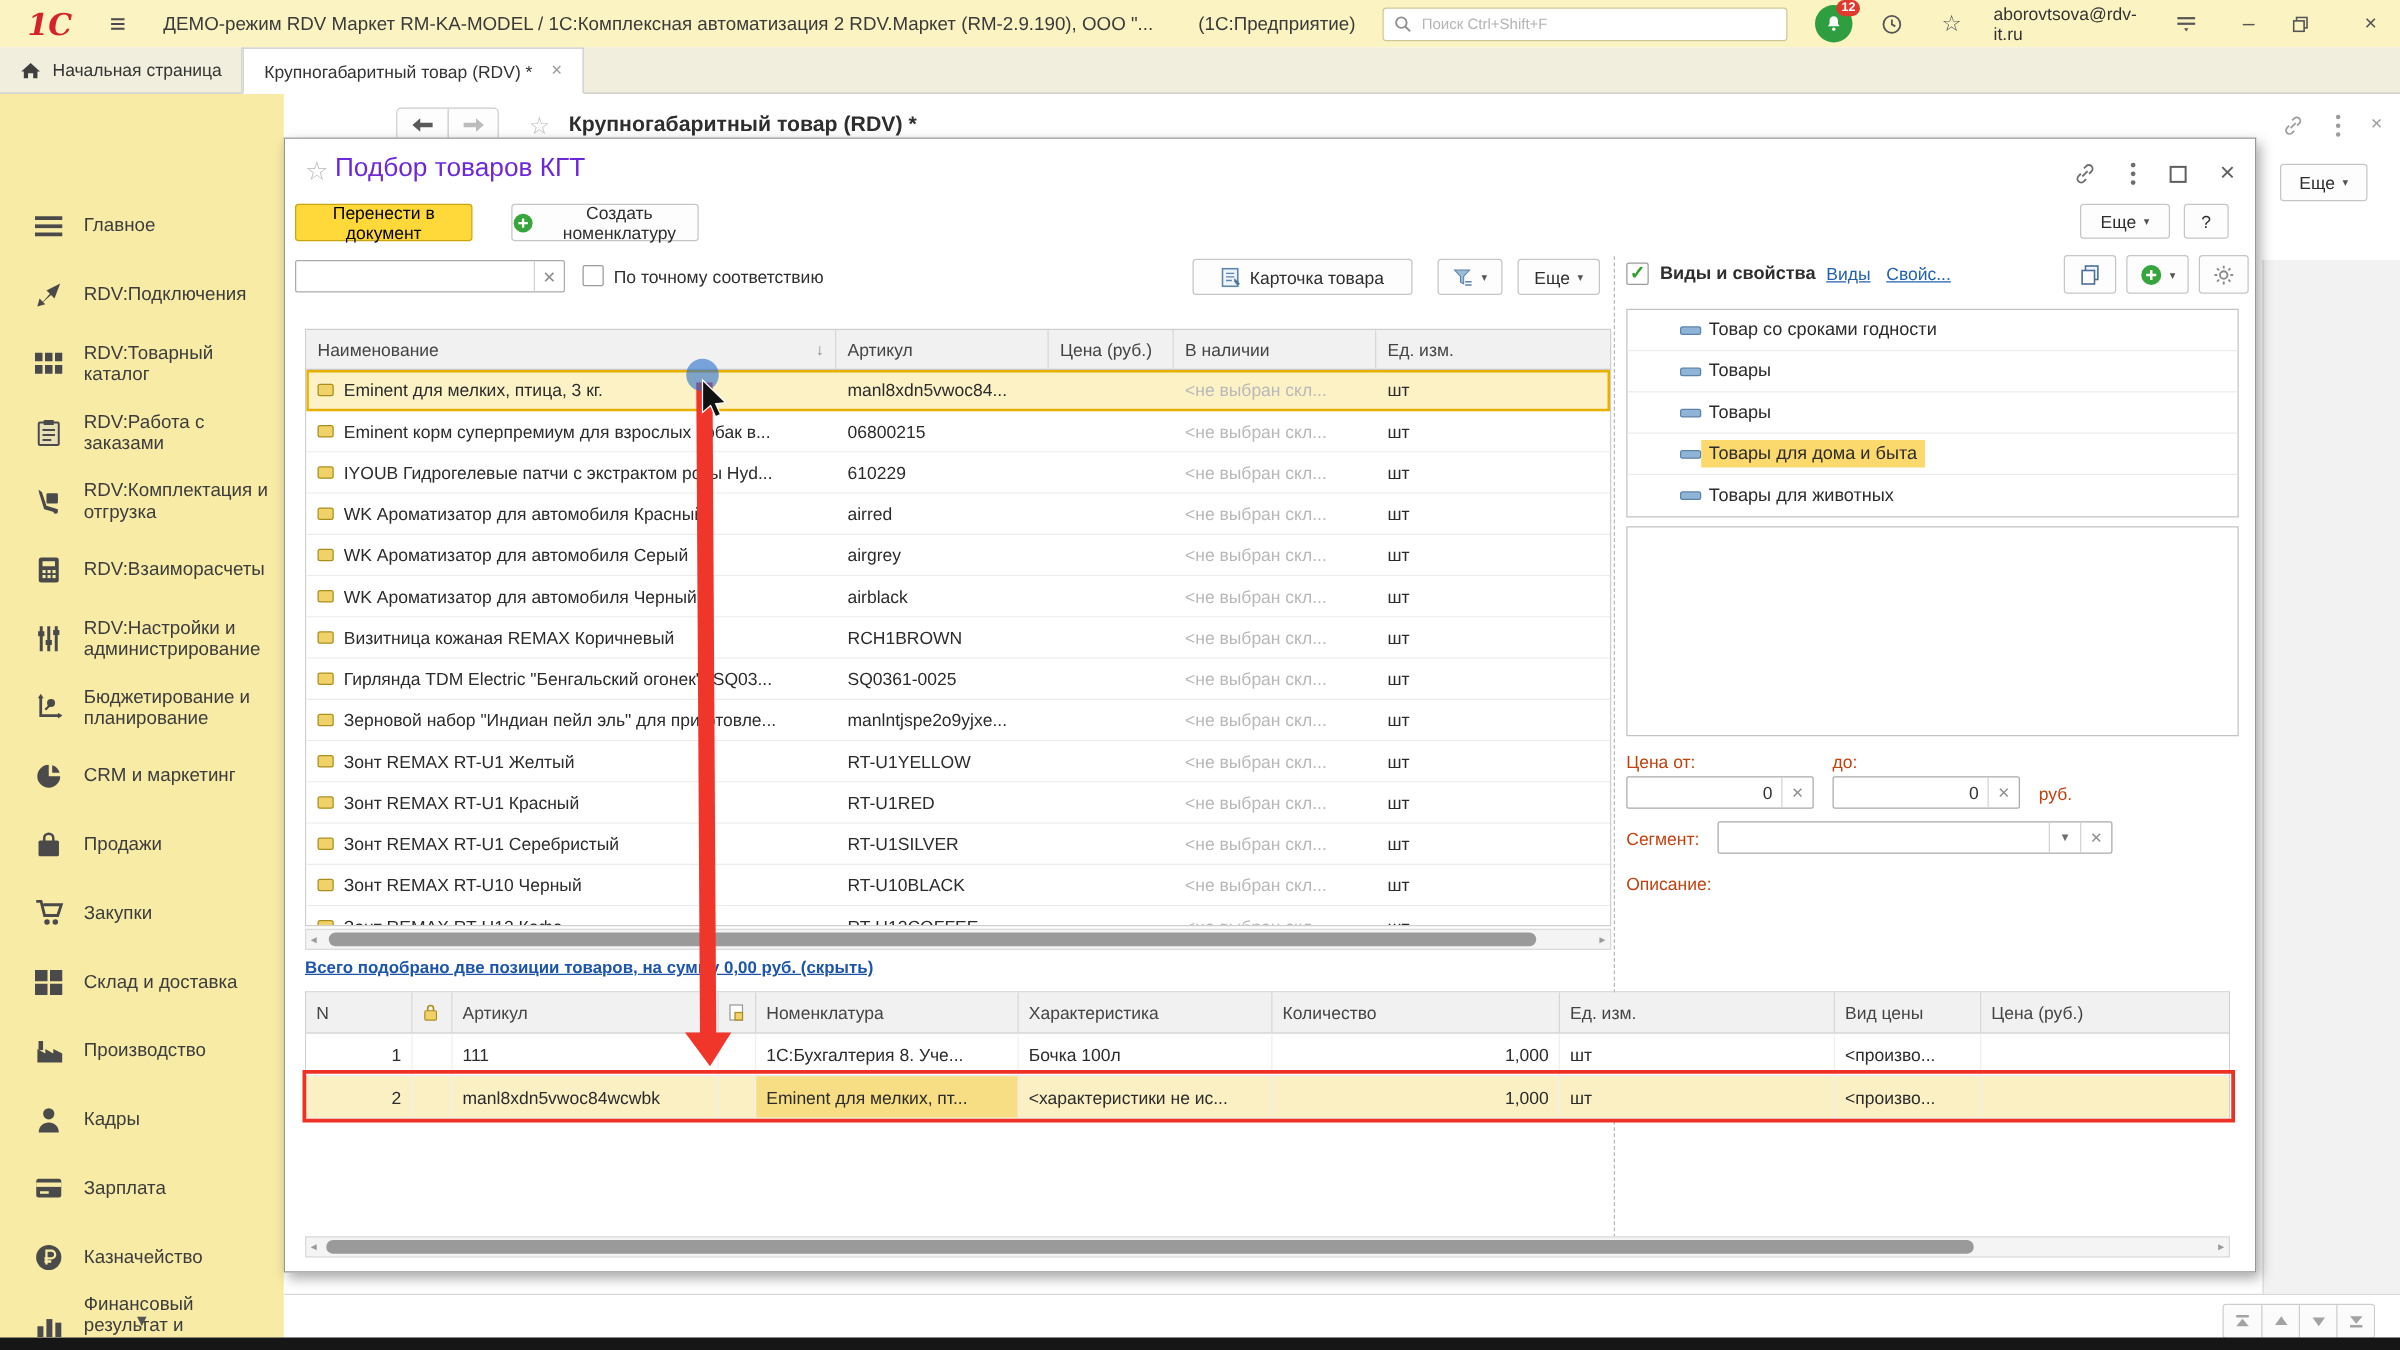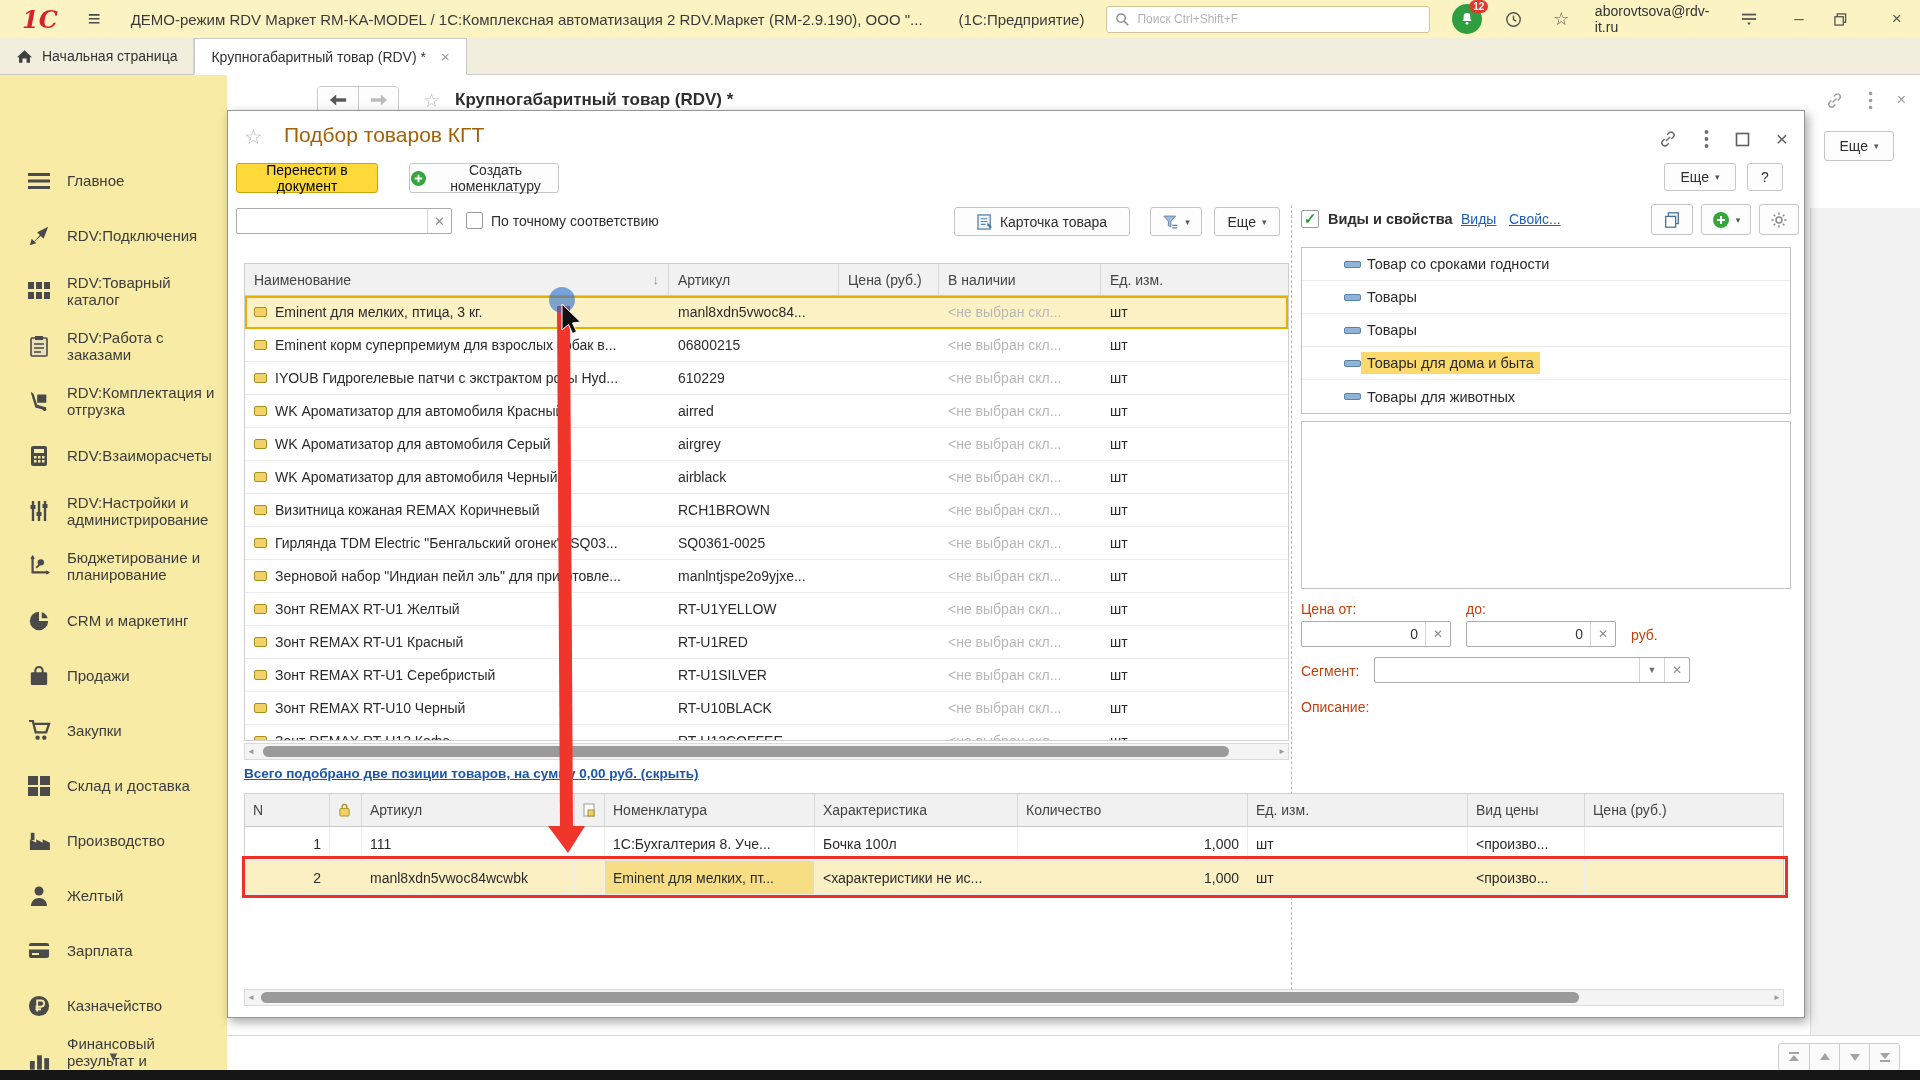--- a/index.html
+++ b/index.html
@@ -42,21 +42,21 @@
 .pg-more{position:absolute;left:1824px;top:131px;width:70px;height:30px;z-index:5}
 .pg-sliver{position:absolute;left:1810px;top:208px;width:110px;height:827px;background:#f2f2f2;border-left:1px solid #dcdcdc;z-index:4}
 .pg-bottom{position:absolute;left:227px;top:1035px;width:1693px;height:35px;background:#fff;border-top:1px solid #d8d8d8;z-index:4}
 .updownGrp{position:absolute;left:1551px;top:7px;display:flex;border:1px solid #cdcdcd;border-radius:3px;overflow:hidden}
 .udbtn{width:30px;height:26px;background:#fbfbfb;display:flex;align-items:center;justify-content:center}
 .udbtn+.udbtn{border-left:1px solid #cdcdcd}
 .blackbar{position:absolute;left:0;top:1070px;width:1920px;height:10px;background:#161616;z-index:30}
 
 .modal{position:absolute;left:227px;top:110px;width:1578px;height:908px;background:#fff;border:1px solid #979797;box-shadow:3px 4px 10px rgba(0,0,0,.35);z-index:40}
 .m-star{position:absolute;left:16px;top:14px;color:#b9b9b9;font-size:21px}
-.m-title{position:absolute;left:56px;top:12px;font-size:21px;color:#a16207}
+.m-title{position:absolute;left:40px;top:12px;font-size:21px;color:#6d28d9}
 .m-winicons{position:absolute;right:16px;top:16px;display:flex;gap:26px;align-items:center;color:#5f5f5f}
 .ybtn{position:absolute;left:8px;top:52px;width:142px;height:30px;background:#ffd83a;border:1px solid #c9a70c;border-radius:3px;font-weight:normal;font-size:14px;display:flex;align-items:center;justify-content:center}
 .create-btn{position:absolute;left:181px;top:52px;width:150px;height:30px}
 .m-more{position:absolute;left:1436px;top:52px;width:72px;height:28px}
 .m-help{position:absolute;left:1519px;top:52px;width:36px;height:28px}
 .srch{position:absolute;left:8px;top:97px;width:216px;height:26px;border:1px solid #ababab;border-radius:2px;display:flex}
 .srch .fx{flex:1}
 .srch .clr{width:24px;border-left:1px solid #d4d4d4;color:#8e8e8e;font-size:13px;display:flex;align-items:center;justify-content:center}
 .chk{position:absolute;left:238px;top:101px;width:17px;height:17px;border:1px solid #9c9c9c;border-radius:2px;background:#fff}
 .chk-lbl{position:absolute;left:263px;top:102px;font-size:14px;color:#2e2e2e}
@@ -335,21 +335,21 @@
         </span>
         <span class="sb-lbl">Производство</span>
       </div>
       <div class="sb-item">
         <span class="sb-ico">
           <svg width="20" height="22" viewBox="0 0 20 22">
             <circle cx="10" cy="6" r="4.5" fill="#4a4a4a"></circle>
             <path d="M2 21c0-5 3.5-8 8-8s8 3 8 8z" fill="#4a4a4a"></path>
           </svg>
         </span>
-        <span class="sb-lbl">Желтый</span>
+        <span class="sb-lbl">Кадры</span>
       </div>
       <div class="sb-item">
         <span class="sb-ico">
           <svg width="22" height="17" viewBox="0 0 22 17">
             <rect x="1" y="1" width="20" height="15" rx="2" fill="#4a4a4a"></rect>
             <rect x="1" y="4" width="20" height="3.5" fill="#f8eba6"></rect>
             <rect x="4" y="11" width="7" height="2" fill="#f8eba6"></rect>
           </svg>
         </span>
         <span class="sb-lbl">Зарплата</span>

